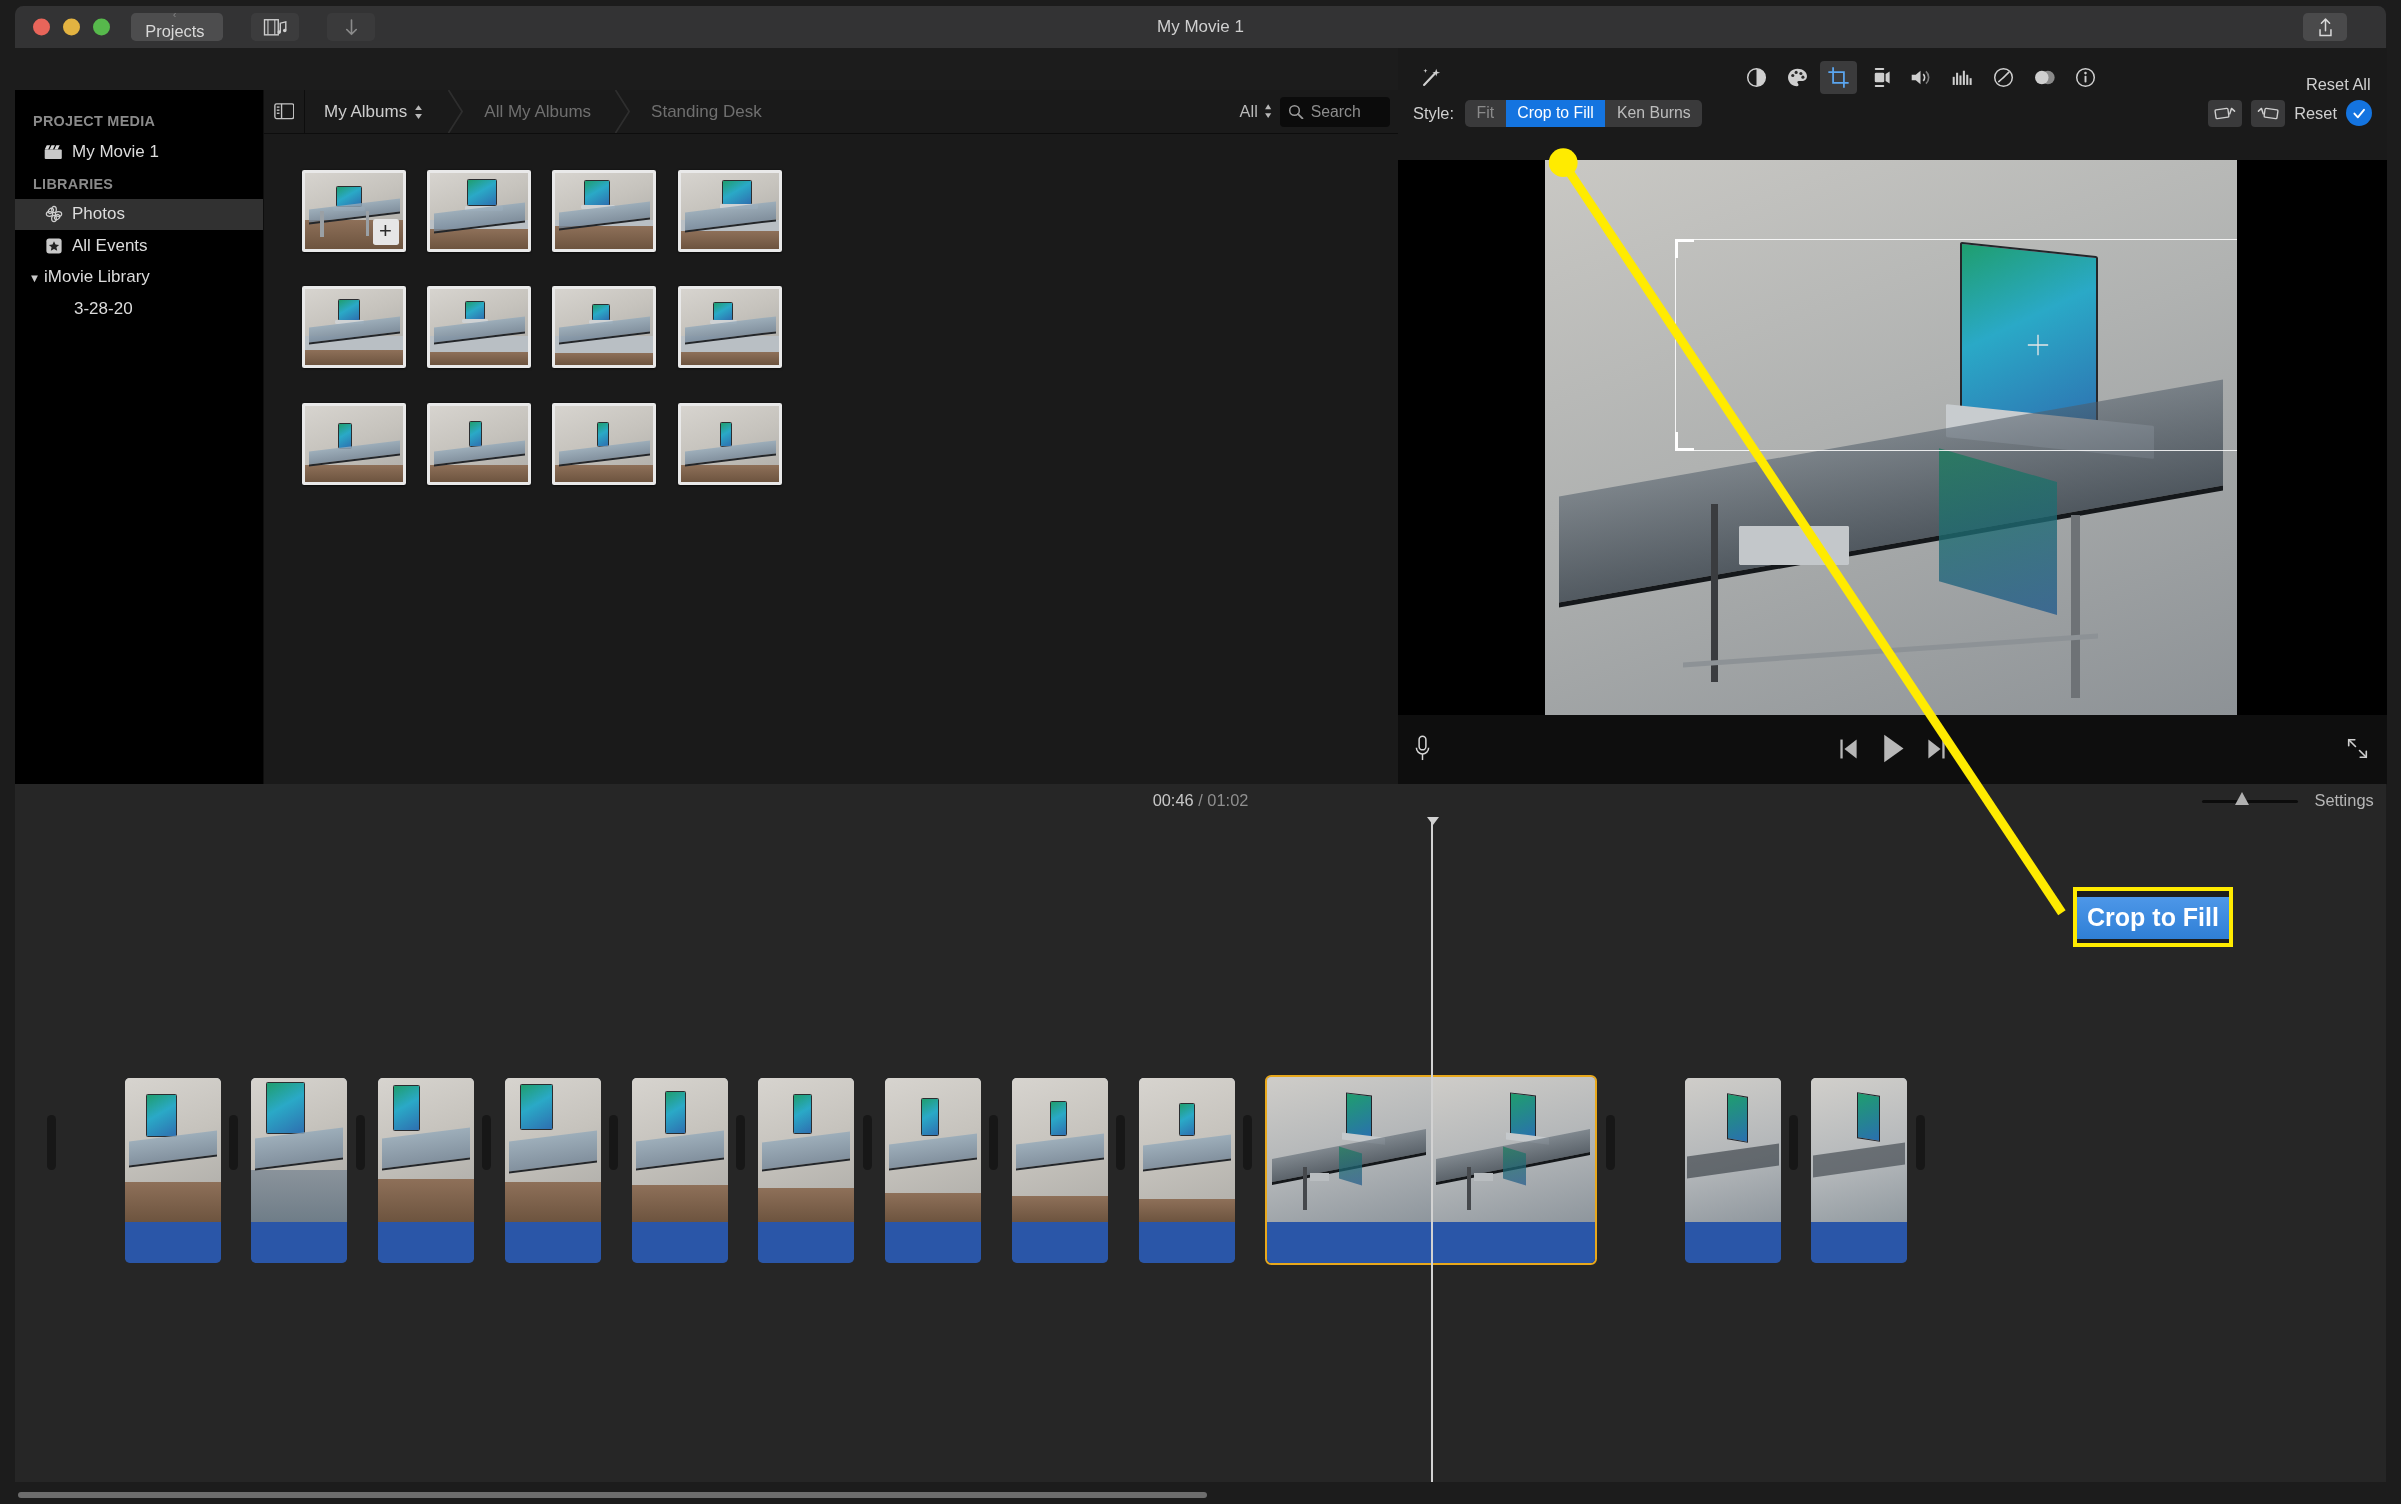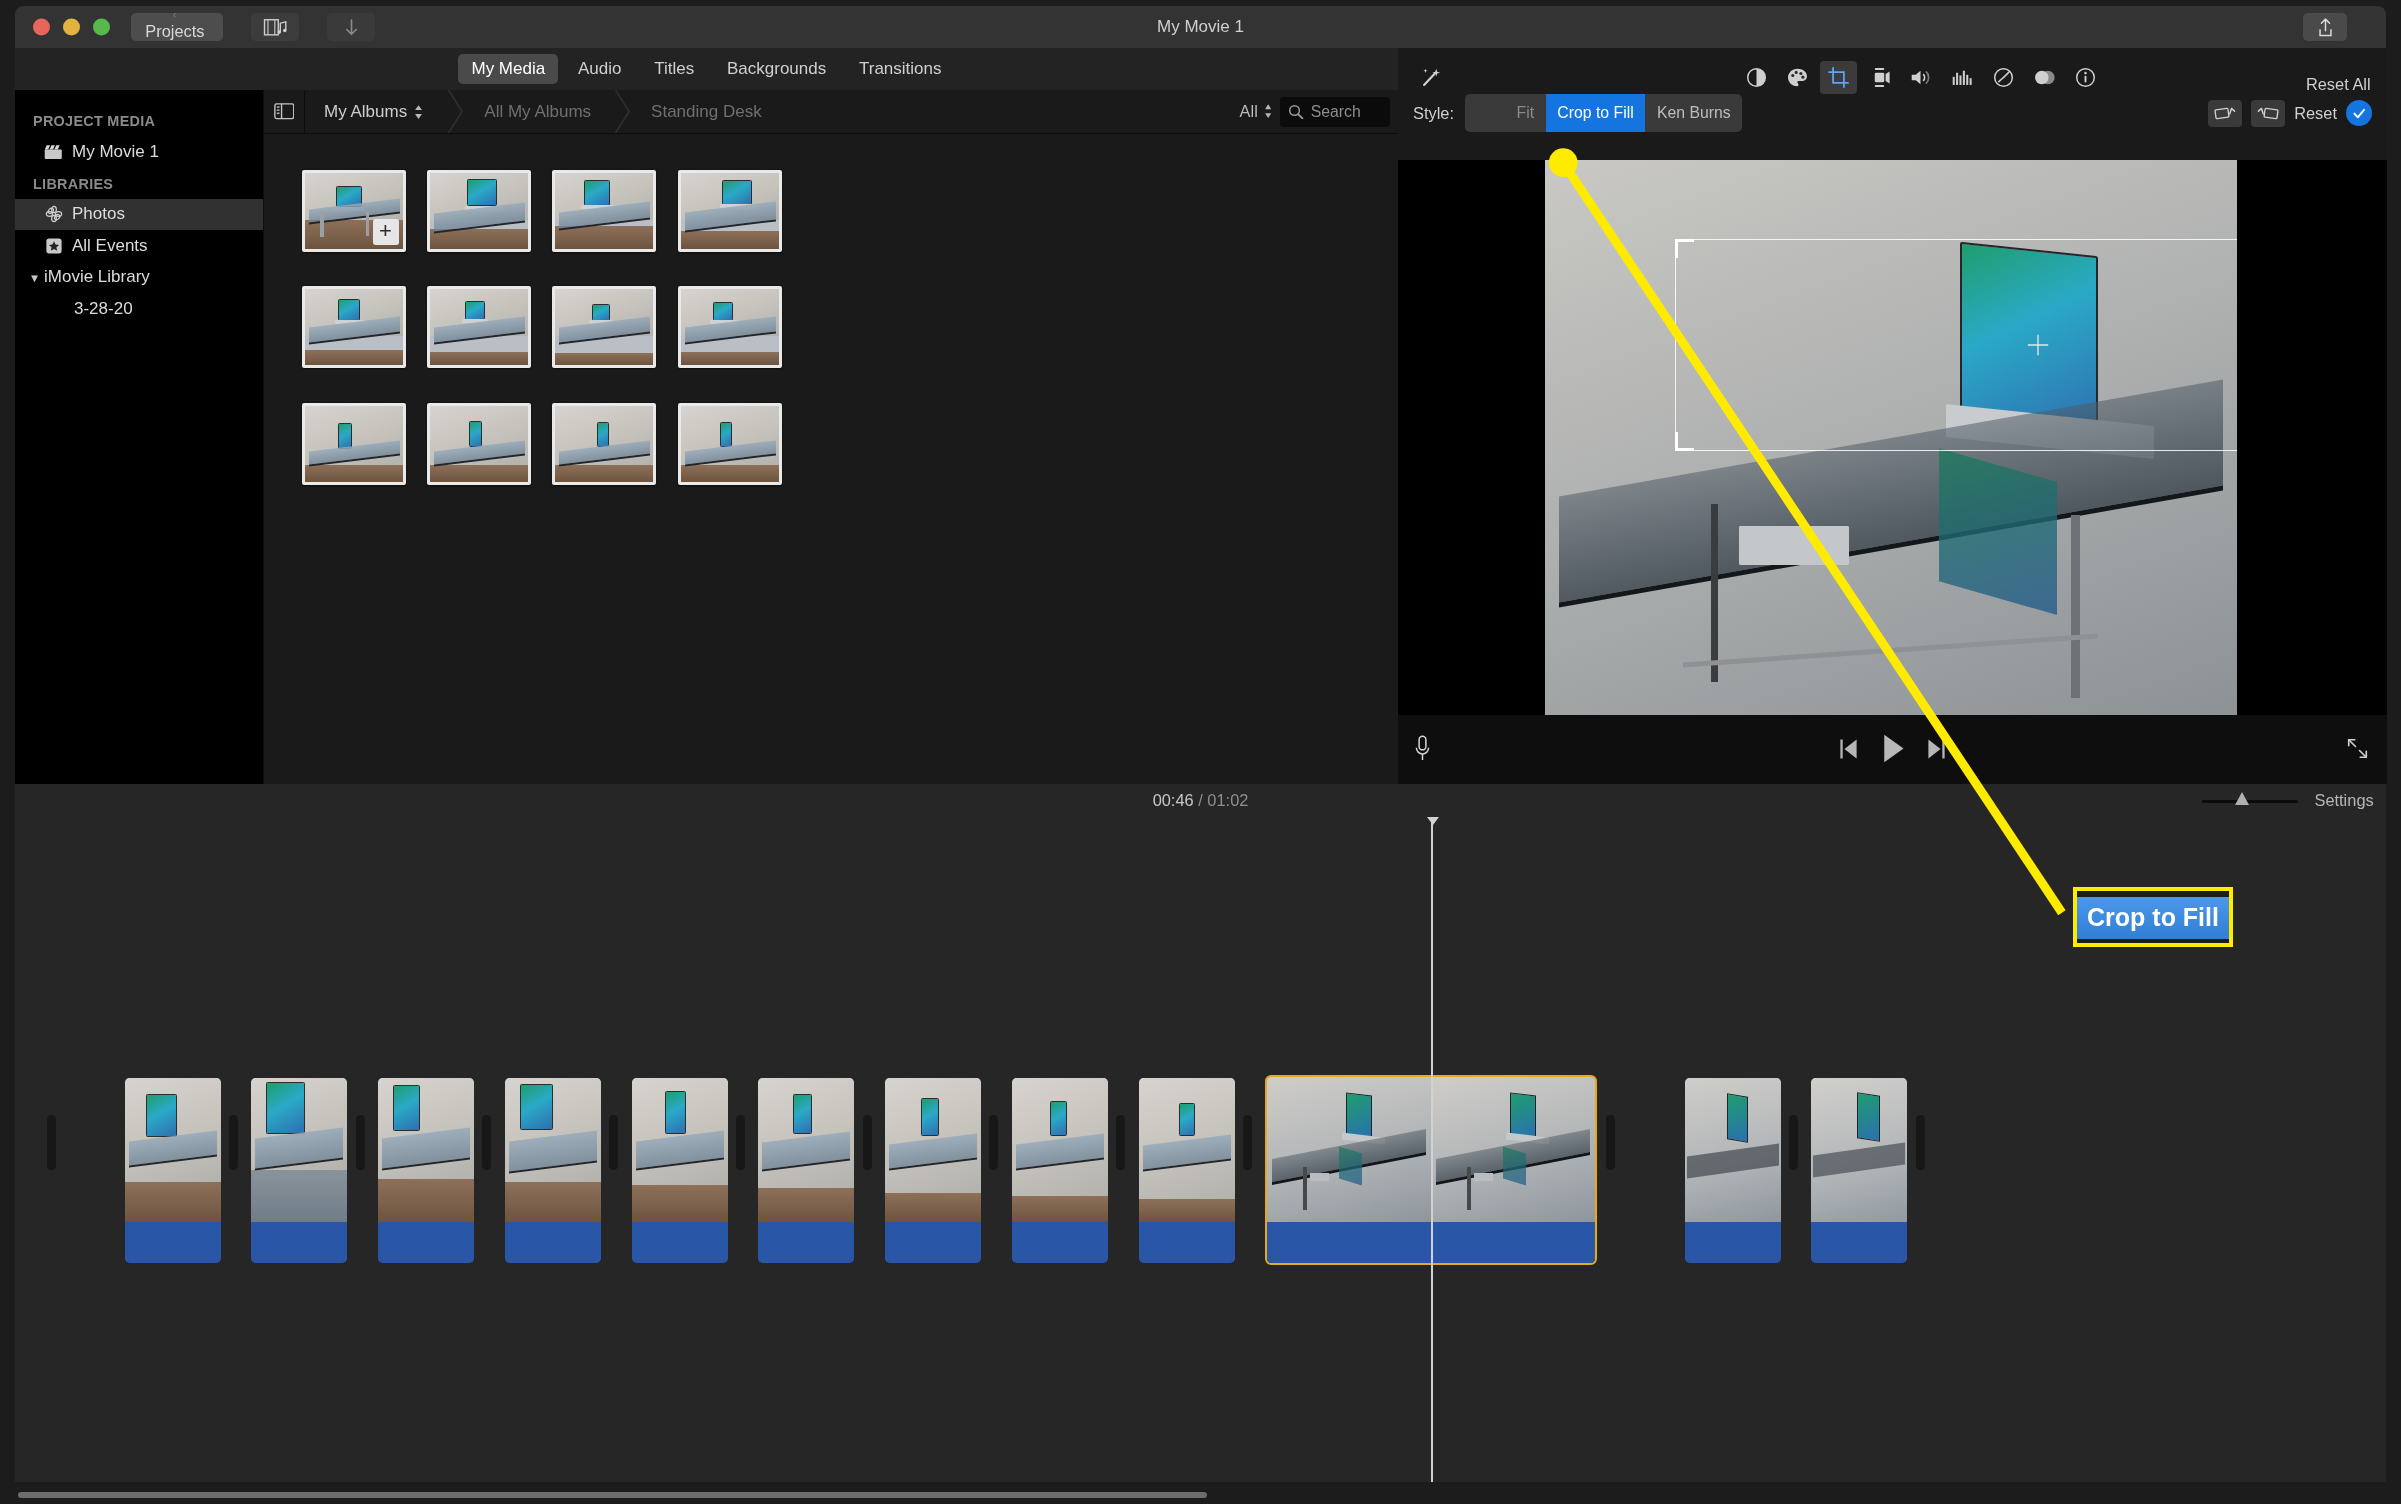--- a/index.html
+++ b/index.html
@@ -141,21 +141,21 @@
   }
   .ico-btn.on { background: #3b3b3c; }
   .reset-all { margin-left: auto; margin-right: 16.4px; color: #cfcfcf; font-size: 16.4px; }
 
   .style-bar {
     position: absolute; left: 0; top: 46px; width: 100%; height: 38px;
     display: flex; align-items: center; padding-left: 15px; gap: 11px;
   }
   .style-label { color: #cfcfcf; font-size: 16.4px; }
   .segmented {
-    display: flex; height: 38px; border-radius: 5px; overflow: hidden; background: #3a3a3b; padding-left: 40px;
+    display: flex; height: 27px; border-radius: 5px; overflow: hidden; background: #3a3a3b;
   }
   .seg { padding: 0 11.6px; display: flex; align-items: center; color: #bdbdbd; font-size: 15.8px; }
   .seg.dim { color: #8b8b8b; }
   .seg.active { background: #1474e0; color: #ffffff; }
   .right-tools { margin-left: auto; display: flex; align-items: center; gap: 9px; padding-right: 15px; }
   .rot-btn { width: 34px; height: 27px; background: #3a3a3b; border-radius: 4.1px; display: flex; align-items: center; justify-content: center; }
   .reset-lbl { color: #cfcfcf; font-size: 16.4px; }
   .okcircle { width: 26px; height: 26px; border-radius: 50%; background: #1474e0; display:flex; align-items:center; justify-content:center; }
 
   .viewer {
@@ -263,27 +263,20 @@
     <div class="win-title">My Movie 1</div>
 
     <div class="tb-btn share">
       <svg width="15" height="20.6" viewBox="0 0 22 30">
           <path d="M11 3 L11 20 M5 9 L11 3 L17 9" stroke="#d9d9d9" stroke-width="2.2" fill="none" stroke-linecap="round" stroke-linejoin="round"></path>
           <path d="M3 18 L3 27 L19 27 L19 18" stroke="#d9d9d9" stroke-width="2.2" fill="none"></path>
         </svg>
     </div>
   </div>
 
-  <div class="tabstrip">
-    <div class="tab active">My Media</div>
-    <div class="tab">Audio</div>
-    <div class="tab">Titles</div>
-    <div class="tab">Backgrounds</div>
-    <div class="tab">Transitions</div>
-  </div>
 
   <div class="sidebar">
     <div class="sb-header">PROJECT MEDIA</div>
 
     <div class="sb-item">
       <span class="sb-ico">
         <svg width="18.5" height="16.4" viewBox="0 0 27 24">
             <rect x="1" y="8" width="25" height="14" rx="1.5" fill="#c9c9c9"></rect>
             <path d="M1 8 L4 2 L9 2 L6 8 Z M8 8 L11 2 L16 2 L13 8 Z M15 8 L18 2 L23 2 L20 8 Z" fill="#d7d7d7"></path>
           </svg>

